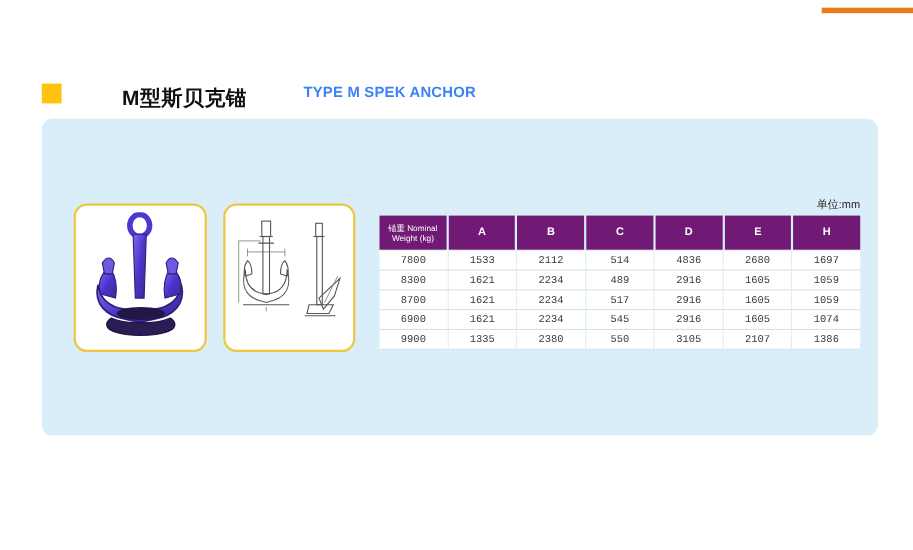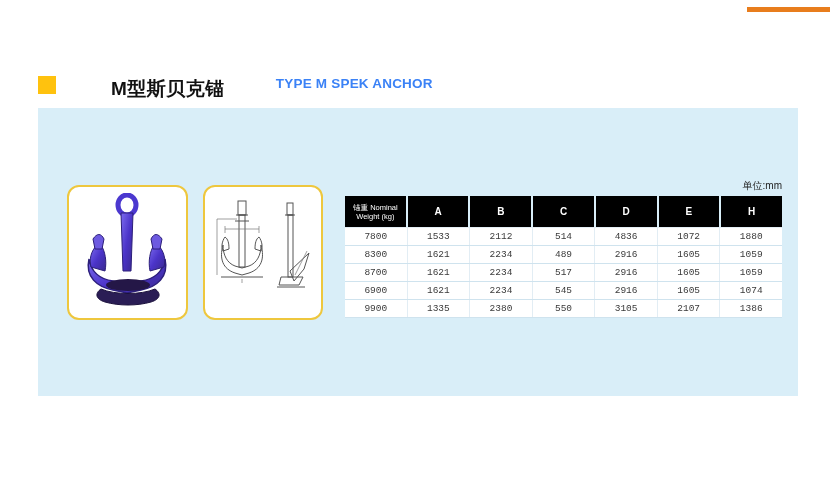--- a/index.html
+++ b/index.html
@@ -6,32 +6,32 @@
   body{font-family:"Liberation Sans","DejaVu Sans",sans-serif;}
   .page{position:relative;width:830px;height:500px;background:#ffffff;overflow:hidden;}
 
   .accent-bar{position:absolute;left:747px;top:7px;width:83px;height:5px;background:#e87d1d;}
 
   .title-row{position:absolute;left:38px;top:76px;height:24px;display:flex;align-items:flex-start;gap:44px;}
   .title-bullet{width:18px;height:18px;background:#ffc20e;margin-right:11px;flex:0 0 auto;}
   .title-cn{font-size:19px;font-weight:bold;color:#111;letter-spacing:0.5px;}
   .title-en{font-size:13.5px;font-weight:bold;color:#3b82f6;margin-left:7px;letter-spacing:0.2px;}
 
-  .panel{position:absolute;left:38px;top:108px;width:760px;height:288px;background:#d9eef8;}
+  .panel{position:absolute;left:38px;top:108px;width:760px;height:288px;background:#d9eef8;border-radius:10px;}
 
   .img-box{position:absolute;background:#ffffff;border:2px solid #eec73e;border-radius:12px;
            box-sizing:border-box;display:flex;align-items:center;justify-content:center;}
   .img-box.photo{left:29px;top:77px;width:121px;height:135px;}
   .img-box.drawing{left:165px;top:77px;width:120px;height:135px;}
 
   .unit-label{position:absolute;right:16px;top:71px;font-size:10px;color:#222;}
 
   .spec-table{position:absolute;left:307px;top:88px;width:437px;}
   .thead{display:flex;height:31px;}
-  .th{background:#000000;color:#ffffff;flex:1 1 0;margin-right:2px;display:flex;
+  .th{background:#701a75;color:#ffffff;flex:1 1 0;margin-right:2px;display:flex;
       flex-direction:column;align-items:center;justify-content:center;text-align:right;}
   .th:last-child{margin-right:0;}
   .th .col-letter{font-size:10px;font-weight:bold;}
   .th .wline{font-size:7.5px;line-height:9px;white-space:nowrap;}
   .tbody{background:#ffffff;font-family:Liberation Mono, monospace;}
   .trow{display:flex;height:17px;border-bottom:1px solid #cfe3ee;}
   .trow:first-child{border-top:1px solid #e4eef5;}
   .td{flex:1 1 0;font-size:9.5px;color:#3a3a3a;display:flex;align-items:center;
       justify-content:center;border-right:1px solid #e2edf4;}
   .td:last-child{border-right:none;}
@@ -140,22 +140,22 @@
             <span class="col-letter">H</span>
           </div>
       </div>
       <div class="tbody">
         <div class="trow">
           <div class="td">7800</div>
           <div class="td">1533</div>
           <div class="td">2112</div>
           <div class="td">514</div>
           <div class="td">4836</div>
-          <div class="td">1072</div>
-          <div class="td">1880</div>
+          <div class="td">2680</div>
+          <div class="td">1697</div>
         </div>
         <div class="trow">
           <div class="td">8300</div>
           <div class="td">1621</div>
           <div class="td">2234</div>
           <div class="td">489</div>
           <div class="td">2916</div>
           <div class="td">1605</div>
           <div class="td">1059</div>
         </div>

